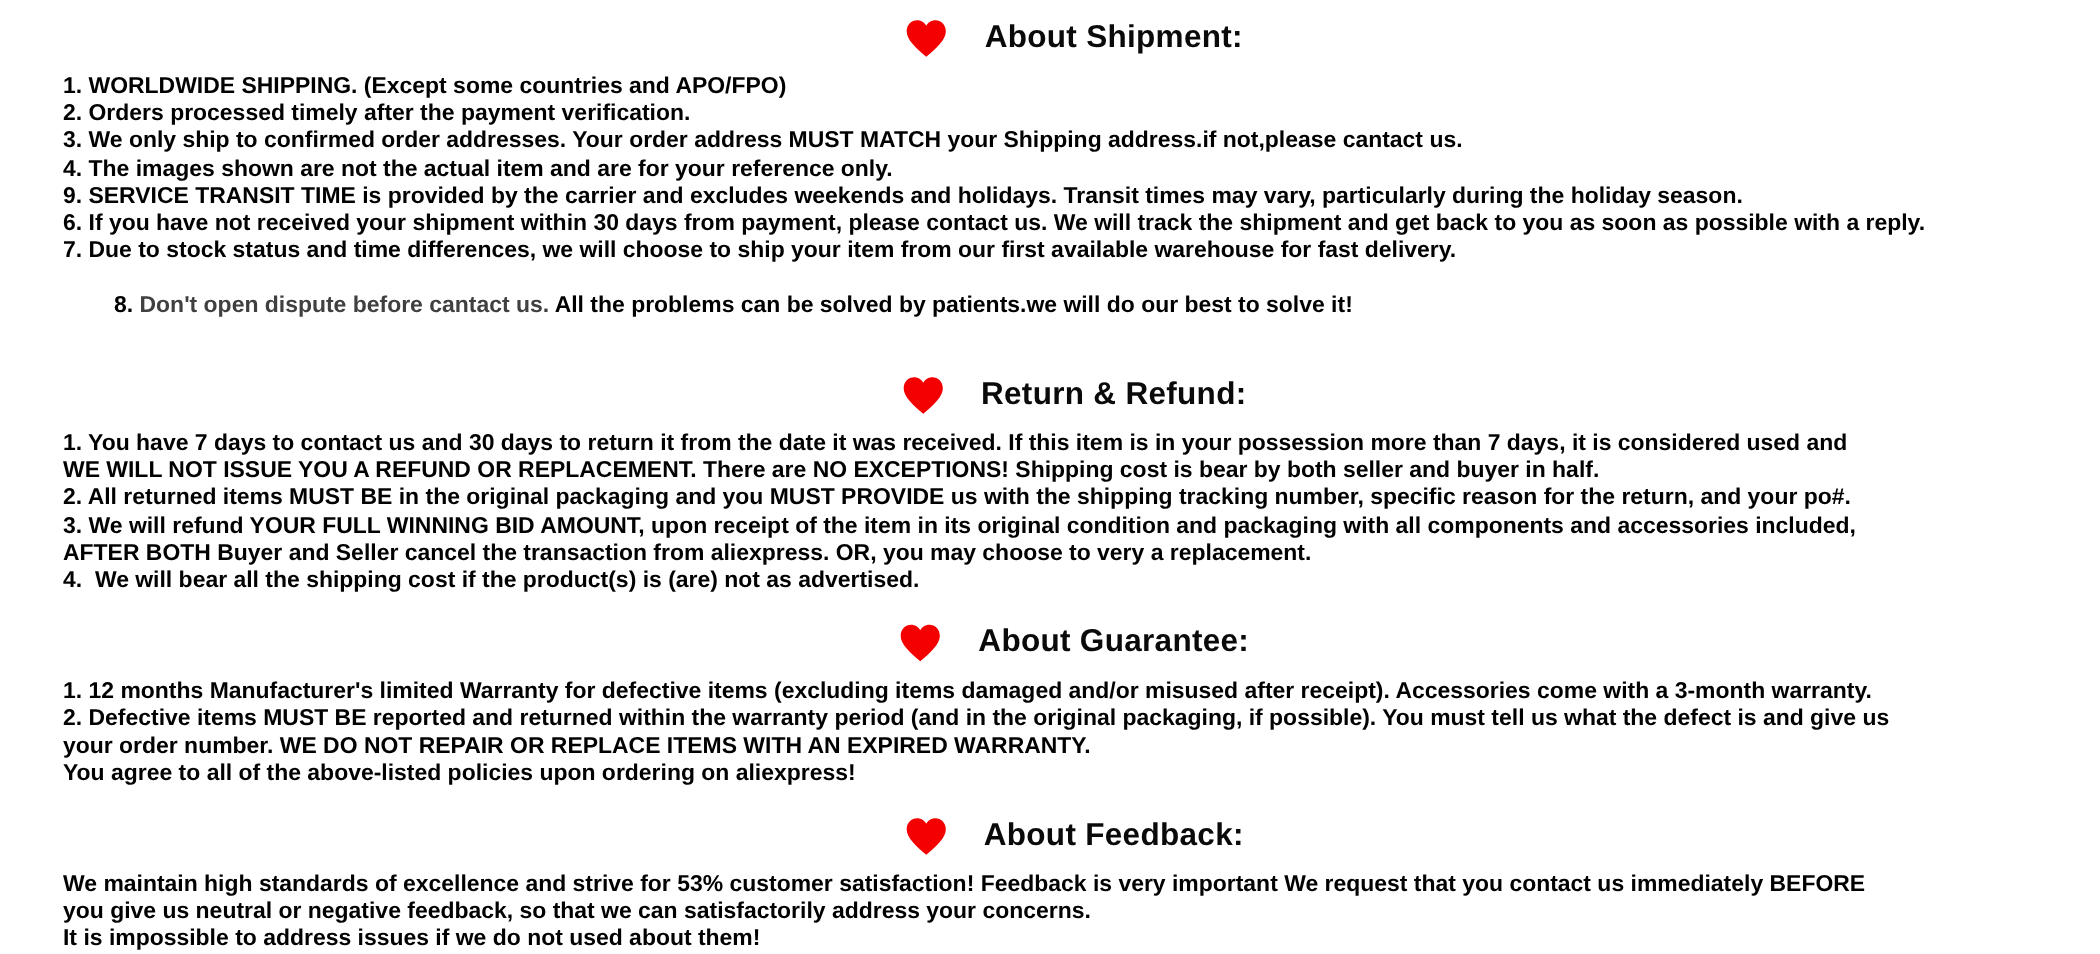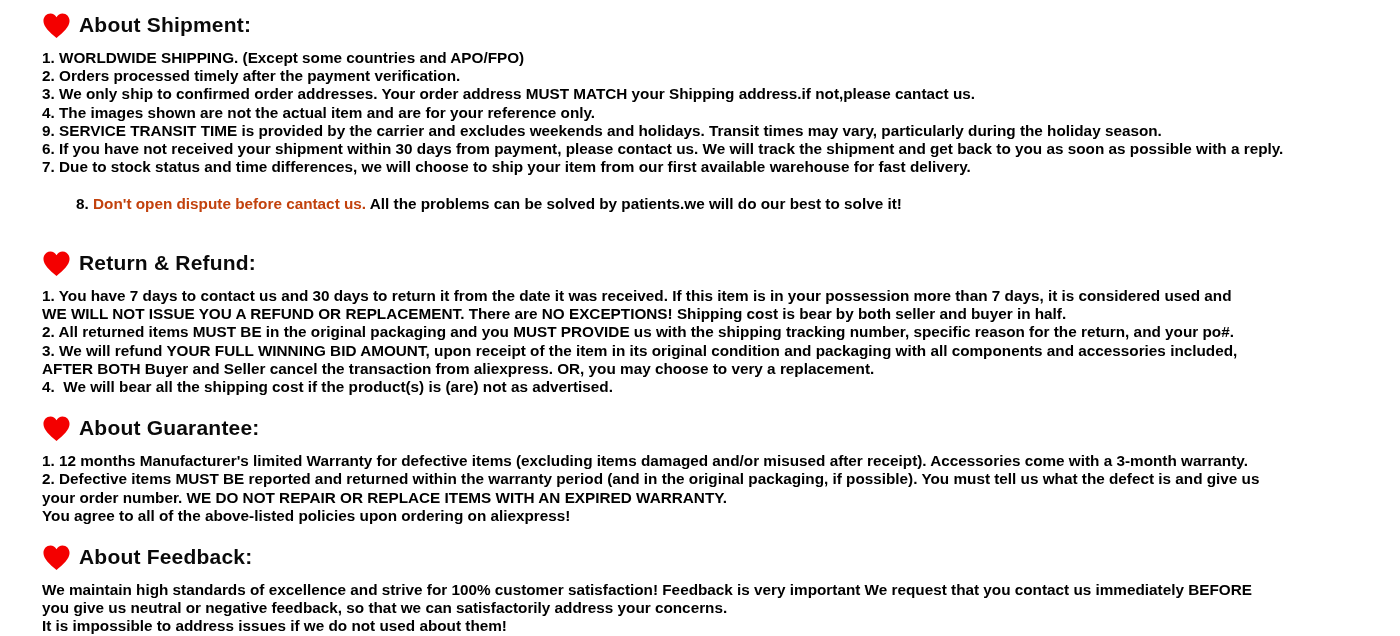--- a/index.html
+++ b/index.html
@@ -16,23 +16,24 @@
   }
   .page {
     padding: 10px 10px 0 42px;
   }
   .section {
     margin-bottom: 17px;
   }
   .section-head {
     display: flex;
     align-items: center;
-    gap: 8px;
+    gap: 24px;
     margin: 0 0 9px 0;
     height: 30px;
+    justify-content: center;
   }
   .heart-wrap svg {
     display: block;
   }
   .section-title {
     font-size: 21px;
     font-weight: 700;
     margin: 0;
     letter-spacing: 0.2px;
     color: #0a0a0a;
@@ -67,21 +68,21 @@
     </div>
     <div class="lines">
       <div class="line">1. WORLDWIDE SHIPPING. (Except some countries and APO/FPO)</div>
       <div class="line">2. Orders processed timely after the payment verification.</div>
       <div class="line">3. We only ship to confirmed order addresses. Your order address MUST MATCH your Shipping address.if not,please cantact us.</div>
       <div class="line">4. The images shown are not the actual item and are for your reference only.</div>
       <div class="line">9. SERVICE TRANSIT TIME is provided by the carrier and excludes weekends and holidays. Transit times may vary, particularly during the holiday season.</div>
       <div class="line">6. If you have not received your shipment within 30 days from payment, please contact us. We will track the shipment and get back to you as soon as possible with a reply.</div>
       <div class="line">7. Due to stock status and time differences, we will choose to ship your item from our first available warehouse for fast delivery.</div>
       <div class="line">
-        <span>8. </span><span class="warning" data-color="colors.warning_text" style="color: #c2410c;">Don't open dispute before cantact us.</span><span> All the problems can be solved by patients.we will do our best to solve it!</span>
+        <span>8. </span><span class="warning" data-color="colors.warning_text" style="color: #404040;">Don't open dispute before cantact us.</span><span> All the problems can be solved by patients.we will do our best to solve it!</span>
       </div>
     </div>
   </section>
 
   <section class="section">
     <div class="section-head">
       <span class="heart-wrap">
         <svg width="29" height="27" viewBox="0 0 32 29" aria-hidden="true">
           <path d="M16 28.2 C8.2 21.6 1.6 15.6 1.6 9.4 C1.6 4.7 5.1 1.3 9.3 1.3 C12.1 1.3 14.7 2.9 16 5.3 C17.3 2.9 19.9 1.3 22.7 1.3 C26.9 1.3 30.4 4.7 30.4 9.4 C30.4 15.6 23.8 21.6 16 28.2 Z" fill="#f40000"></path>
         </svg>
@@ -118,19 +119,19 @@
   <section class="section">
     <div class="section-head">
       <span class="heart-wrap">
         <svg width="29" height="27" viewBox="0 0 32 29" aria-hidden="true">
           <path d="M16 28.2 C8.2 21.6 1.6 15.6 1.6 9.4 C1.6 4.7 5.1 1.3 9.3 1.3 C12.1 1.3 14.7 2.9 16 5.3 C17.3 2.9 19.9 1.3 22.7 1.3 C26.9 1.3 30.4 4.7 30.4 9.4 C30.4 15.6 23.8 21.6 16 28.2 Z" fill="#f40000"></path>
         </svg>
       </span>
       <h2 class="section-title">About Feedback:</h2>
     </div>
     <div class="lines">
-      <div class="line">We maintain high standards of excellence and strive for 100% customer satisfaction! Feedback is very important We request that you contact us immediately BEFORE</div>
+      <div class="line">We maintain high standards of excellence and strive for 53% customer satisfaction! Feedback is very important We request that you contact us immediately BEFORE</div>
       <div class="line">you give us neutral or negative feedback, so that we can satisfactorily address your concerns.</div>
       <div class="line">It is impossible to address issues if we do not used about them!</div>
     </div>
   </section>
 
 </div>
 
 </body></html>

